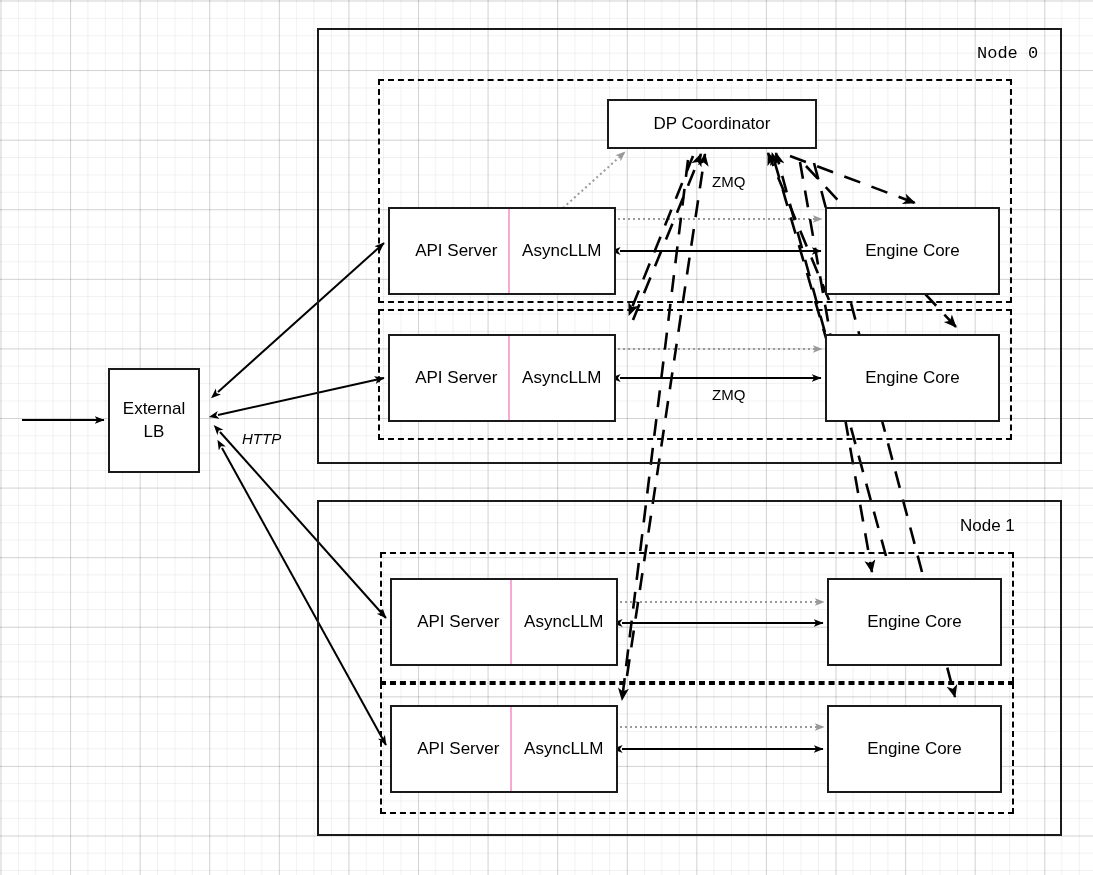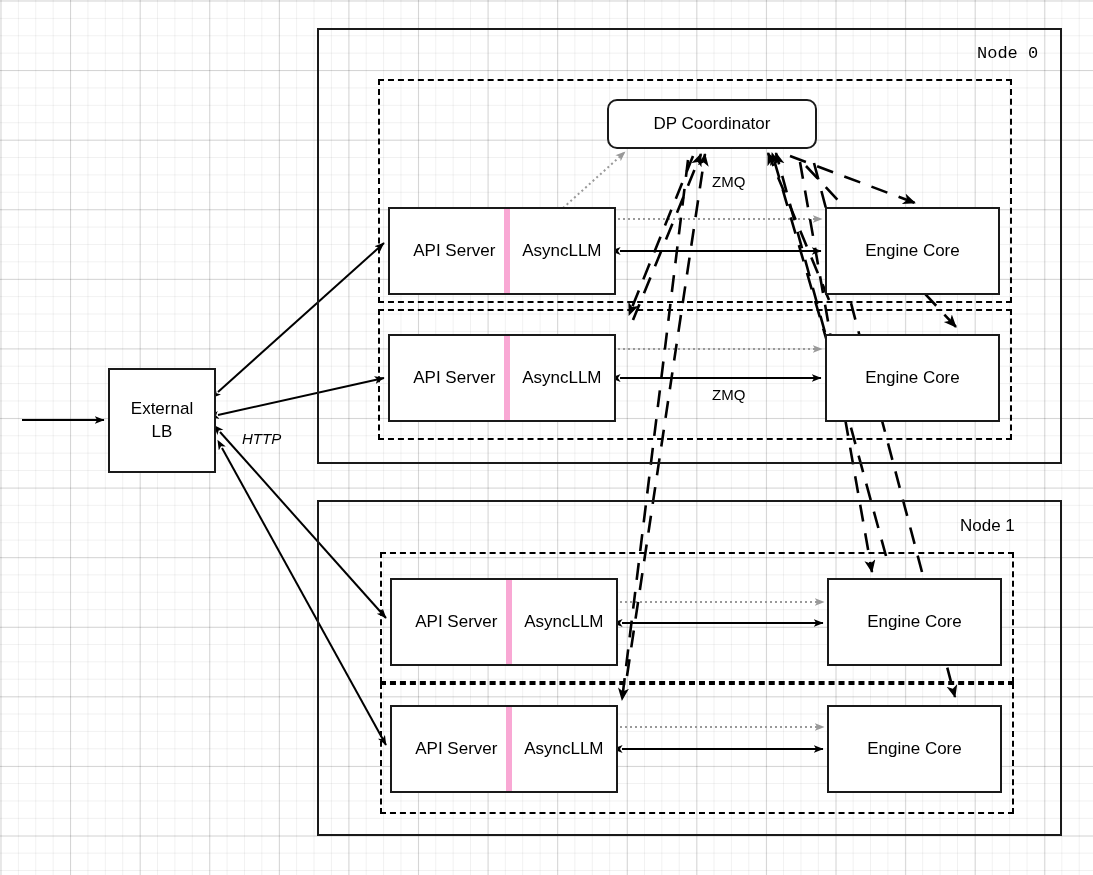--- a/index.html
+++ b/index.html
@@ -59,21 +59,21 @@
   .unit .cell {
     display: flex;
     align-items: center;
     justify-content: center;
     font-size: 17px;
     color: #000000;
     white-space: nowrap;
     box-sizing: border-box;
   }
   .unit .cell.left {
-    border-right: 6px solid #f9a8d4;
+    border-right: 2px solid #f9a8d4;
     margin-left: 15px;
   }
   .solid-box {
     position: absolute;
     border: 2px solid #1a1a1a;
     background: #ffffff;
     box-sizing: border-box;
     display: flex;
     align-items: center;
     justify-content: center;
@@ -189,32 +189,32 @@
       <line x1="806" y1="166" x2="956" y2="327" stroke="#000" stroke-width="2.6" stroke-dasharray="17 12" marker-end="url(#ah-big)"></line>
     </g>
     <g>
       <line x1="800" y1="162" x2="872" y2="572" stroke="#000" stroke-width="2.6" stroke-dasharray="17 12" marker-end="url(#ah-big)"></line>
     </g>
     <g>
       <line x1="814" y1="163" x2="955" y2="697" stroke="#000" stroke-width="2.6" stroke-dasharray="17 12" marker-end="url(#ah-big)"></line>
     </g>
   </svg>
 
-  <div class="solid-box" style="left:108px; top:368px; width:108px; height:105px;justify-content:center;">
+  <div class="solid-box" style="left:108px; top:368px; width:92px; height:105px;justify-content:center;">
     <div>
       <div>External</div>
       <div>LB</div>
     </div>
   </div>
   <div class="edge-label" style="left:242px; top:430px;font-style:italic;">HTTP</div>
 
   <div class="node-box" style="left:317px; top:28px; width:745px; height:436px;"></div>
   <div class="node-label" style="left:977px; top:44px;font-family:Liberation Mono, monospace;">Node 0</div>
 
-  <div class="solid-box" style="left:607px; top:99px; width:210px; height:50px;border-radius:10px;">
+  <div class="solid-box" style="left:607px; top:99px; width:210px; height:50px;">
     <span>DP Coordinator</span>
   </div>
 
   <div class="dash-group" style="left:378px; top:79px; width:634px; height:224px;"></div>
   <div class="unit" style="left:388px; top:207px; width:228px; height:88px;">
     <div class="cell left" style="width:50%;">
       <span>API Server</span>
     </div>
     <div class="cell" style="width:50%;">
       <span>AsyncLLM</span>

